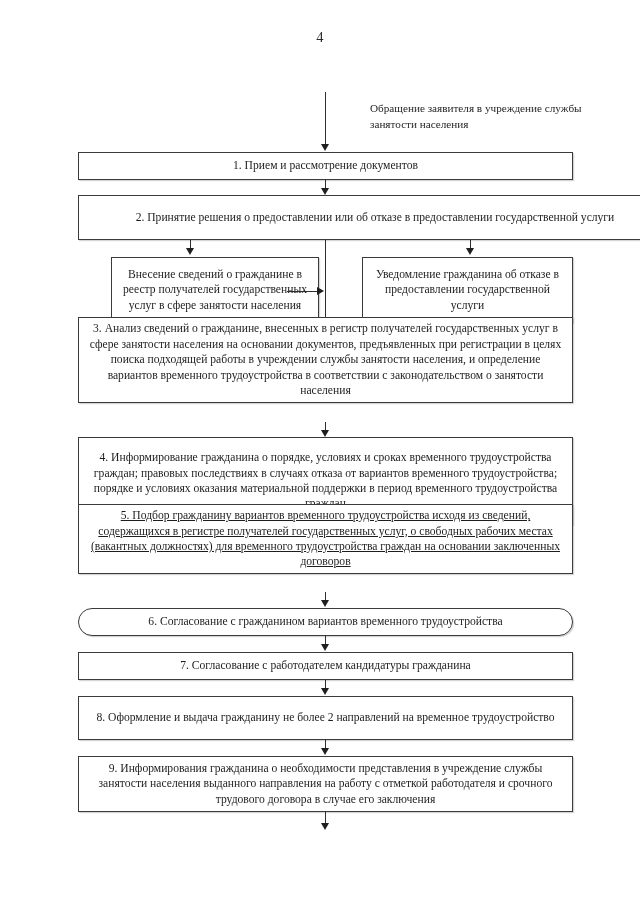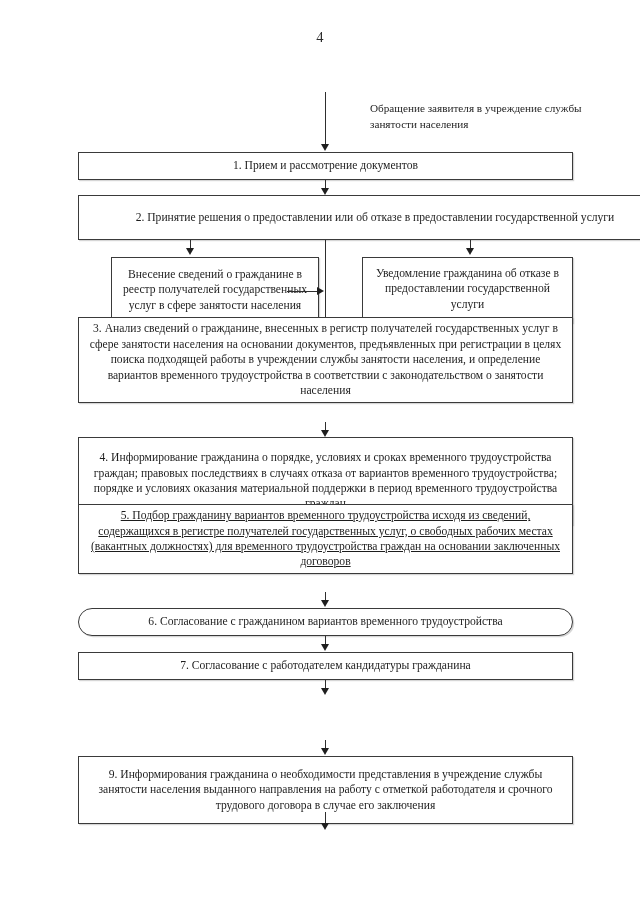--- a/index.html
+++ b/index.html
@@ -49,21 +49,21 @@
     box-sizing: border-box;
     border: 1.15px solid #3a3a3a;
     background: #ffffff;
     display: flex;
     align-items: center;
     justify-content: center;
     text-align: center;
     font-size: 11.6px;
     line-height: 15.4px;
     color: #1d1d1d;
-    padding: 10px 8px;
+    padding: 2px 8px;
     box-shadow: 1.2px 1.2px 0 rgba(120,120,120,0.30);
   }
   .box .txt {
     display: block;
     width: 100%;
   }
 
   
   .vline {
     position: absolute;
@@ -123,21 +123,21 @@
   <div class="vline" style="left:190px; top:240px; height:11px;"></div>
   <div class="arrow-down" style="left:185.8px; top:248px;"></div>
 
   <div class="vline" style="left:470px; top:240px; height:11px;"></div>
   <div class="arrow-down" style="left:465.8px; top:248px;"></div>
 
   <div class="box" style="left:79px; top:257px; width:208px; height:66px;margin-left:32px;">
     <span class="txt">Внесение сведений о гражданине в реестр получателей государственных услуг в сфере занятости населения</span>
   </div>
 
-  <div class="box" style="left:362px; top:257px; width:211px; height:66px;align-items:flex-end;">
+  <div class="box" style="left:362px; top:257px; width:211px; height:66px;">
     <span class="txt">Уведомление гражданина об отказе в предоставлении государственной услуги</span>
   </div>
 
   <div class="hline" style="left:287px; top:291px; width:31px;"></div>
   <div class="arrow-right" style="left:317px; top:286.8px;"></div>
 
   <div class="box" style="left:78px; top:317px; width:495px; height:86px;text-align:center;">
     <span class="txt">3. Анализ сведений о гражданине, внесенных в регистр получателей государственных услуг в сфере занятости населения на основании документов, предъявленных при регистрации в целях поиска подходящей работы в учреждении службы занятости населения, и определение вариантов временного трудоустройства в соответствии с законодательством о занятости населения</span>
   </div>
 
@@ -165,24 +165,27 @@
   <div class="vline" style="left:325px; top:636px; height:11px;"></div>
   <div class="arrow-down" style="left:320.8px; top:644px;"></div>
 
   <div class="box" style="left:78px; top:652px; width:495px; height:28px;">
     <span class="txt">7. Согласование с работодателем кандидатуры гражданина</span>
   </div>
 
   <div class="vline" style="left:325px; top:680px; height:11px;"></div>
   <div class="arrow-down" style="left:320.8px; top:688px;"></div>
 
+  <div class="box" style="left:78px; top:696px; width:495px; height:44px;">
+    <span class="txt">8. Оформление и выдача гражданину не более 2 направлений на временное трудоустройство</span>
+  </div>
 
   <div class="vline" style="left:325px; top:740px; height:11px;"></div>
   <div class="arrow-down" style="left:320.8px; top:748px;"></div>
 
-  <div class="box" style="left:78px; top:756px; width:495px; height:68px;justify-content:flex-end;">
+  <div class="box" style="left:78px; top:756px; width:495px; height:56px;justify-content:flex-end;">
     <span class="txt">9. Информирования гражданина о необходимости представления в учреждение службы занятости населения выданного направления на работу с отметкой работодателя и срочного трудового договора в случае его заключения</span>
   </div>
 
   <div class="vline" style="left:325px; top:812px; height:14px;"></div>
   <div class="arrow-down" style="left:320.8px; top:823px;"></div>
 
 </div>
 
 </body></html>

